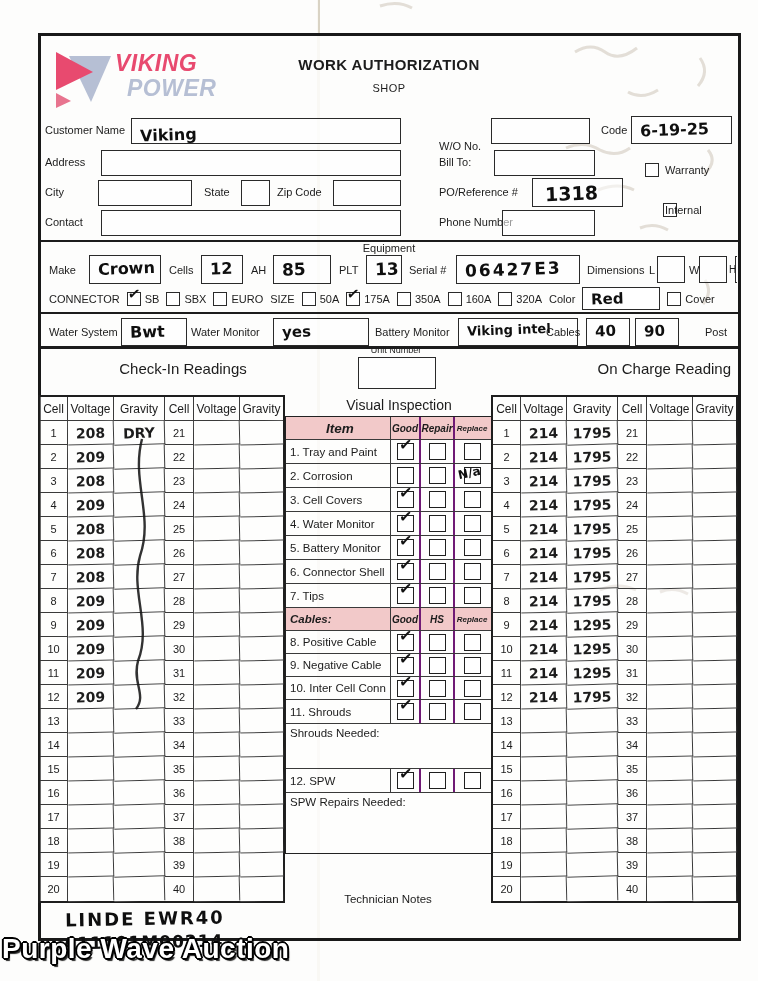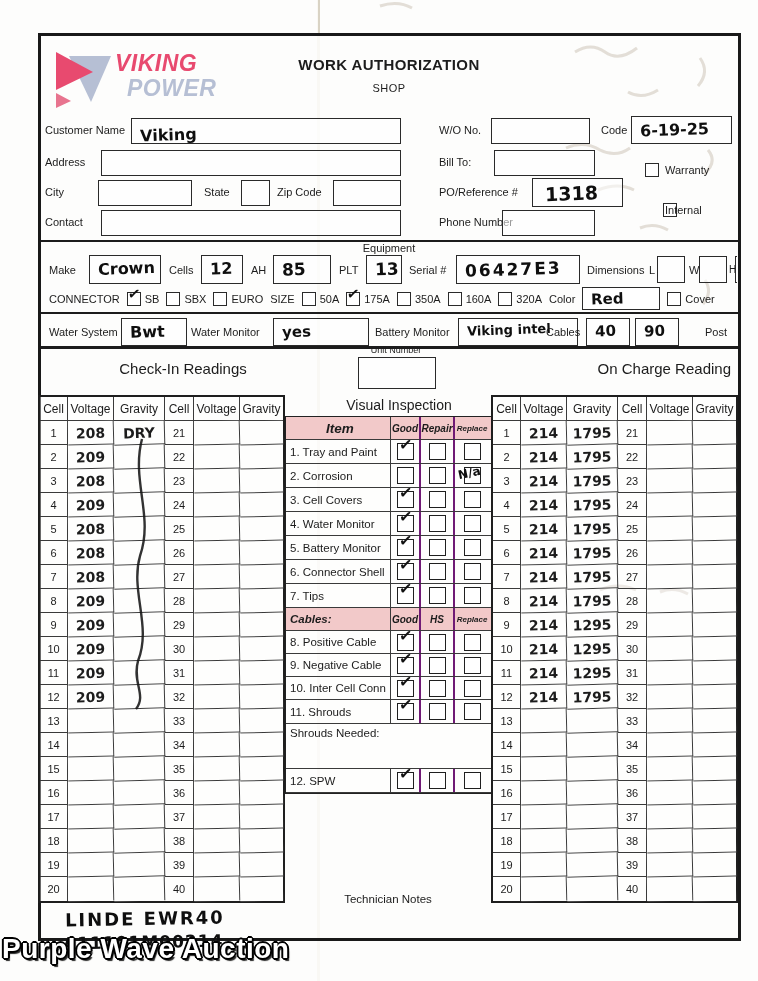--- a/index.html
+++ b/index.html
@@ -94,21 +94,21 @@
     <span class="logo-v">VIKING</span>
     <span class="logo-p">POWER</span>
     <div class="title">WORK AUTHORIZATION</div>
     <div class="subtitle">SHOP</div>
 
     
     <span class="lbl" style="left:4px;top:88px">Customer Name</span>
     <span class="fbox" style="left:90px;top:82px;width:268px;height:24px">
         <i class="hv" style="font-size:16px">Viking</i>
       </span>
-    <span class="lbl" style="left:398px;top:88px">W/O No.</span>
+    <span class="lbl" style="left:398px;top:104px">W/O No.</span>
     <span class="fbox" style="left:450px;top:82px;width:97px;height:24px">
         <i class="hv"></i>
       </span>
     <span class="lbl" style="left:560px;top:88px">Code</span>
     <span class="fbox" style="left:590px;top:80px;width:99px;height:26px">
         <i class="hv" style="font-size:16px">6-19-25</i>
       </span>
 
     <span class="lbl" style="left:4px;top:120px">Address</span>
     <span class="fbox" style="left:60px;top:114px;width:298px;height:24px">
@@ -573,20 +573,21 @@
               </span>
             </div>
             <div class="vc">
               <span class="vcb"></span>
             </div>
             <div class="vc c4">
               <span class="vcb"></span>
             </div>
           </div>
         </div>
+      <div class="vfree nb" style="height:57px"><span>SPW Repairs Needed:</span></div>
     </div>
     <div class="technotes">Technician Notes</div>
 
     
     <div id="oncharge-table" class="rtable" style="left:450px">
         <div class="rc hdr">Cell</div>
         <div class="rc hdr">Voltage</div>
         <div class="rc hdr">Gravity</div>
         <div class="rc hdr">Cell</div>
         <div class="rc hdr">Voltage</div>

